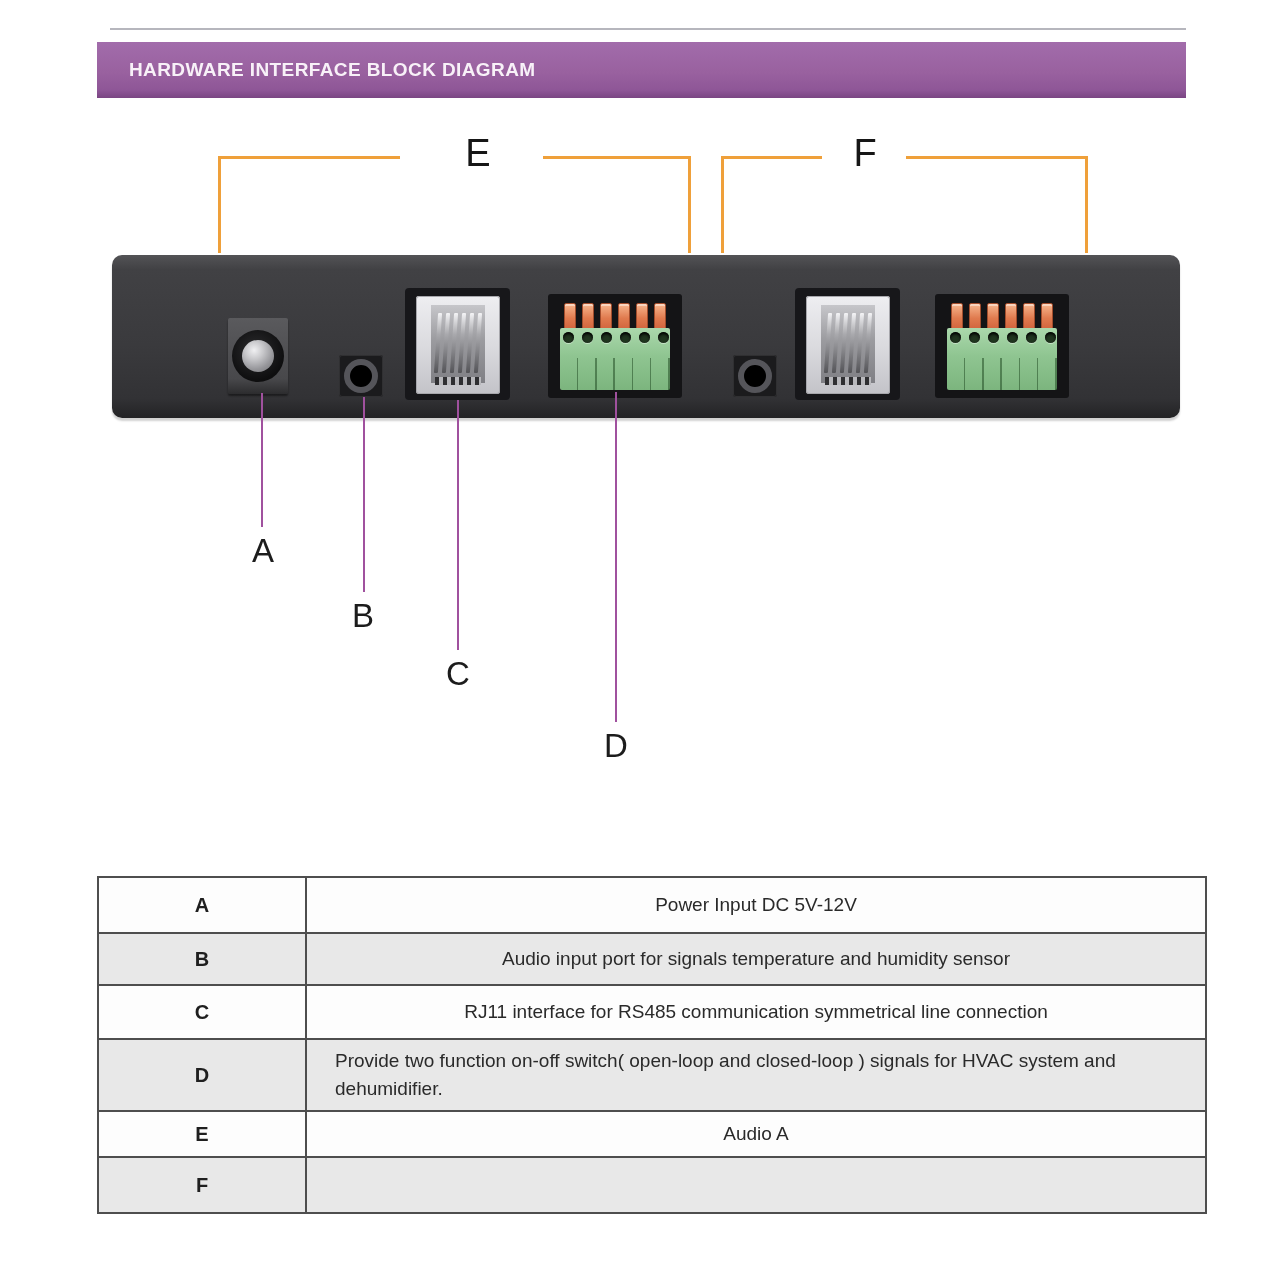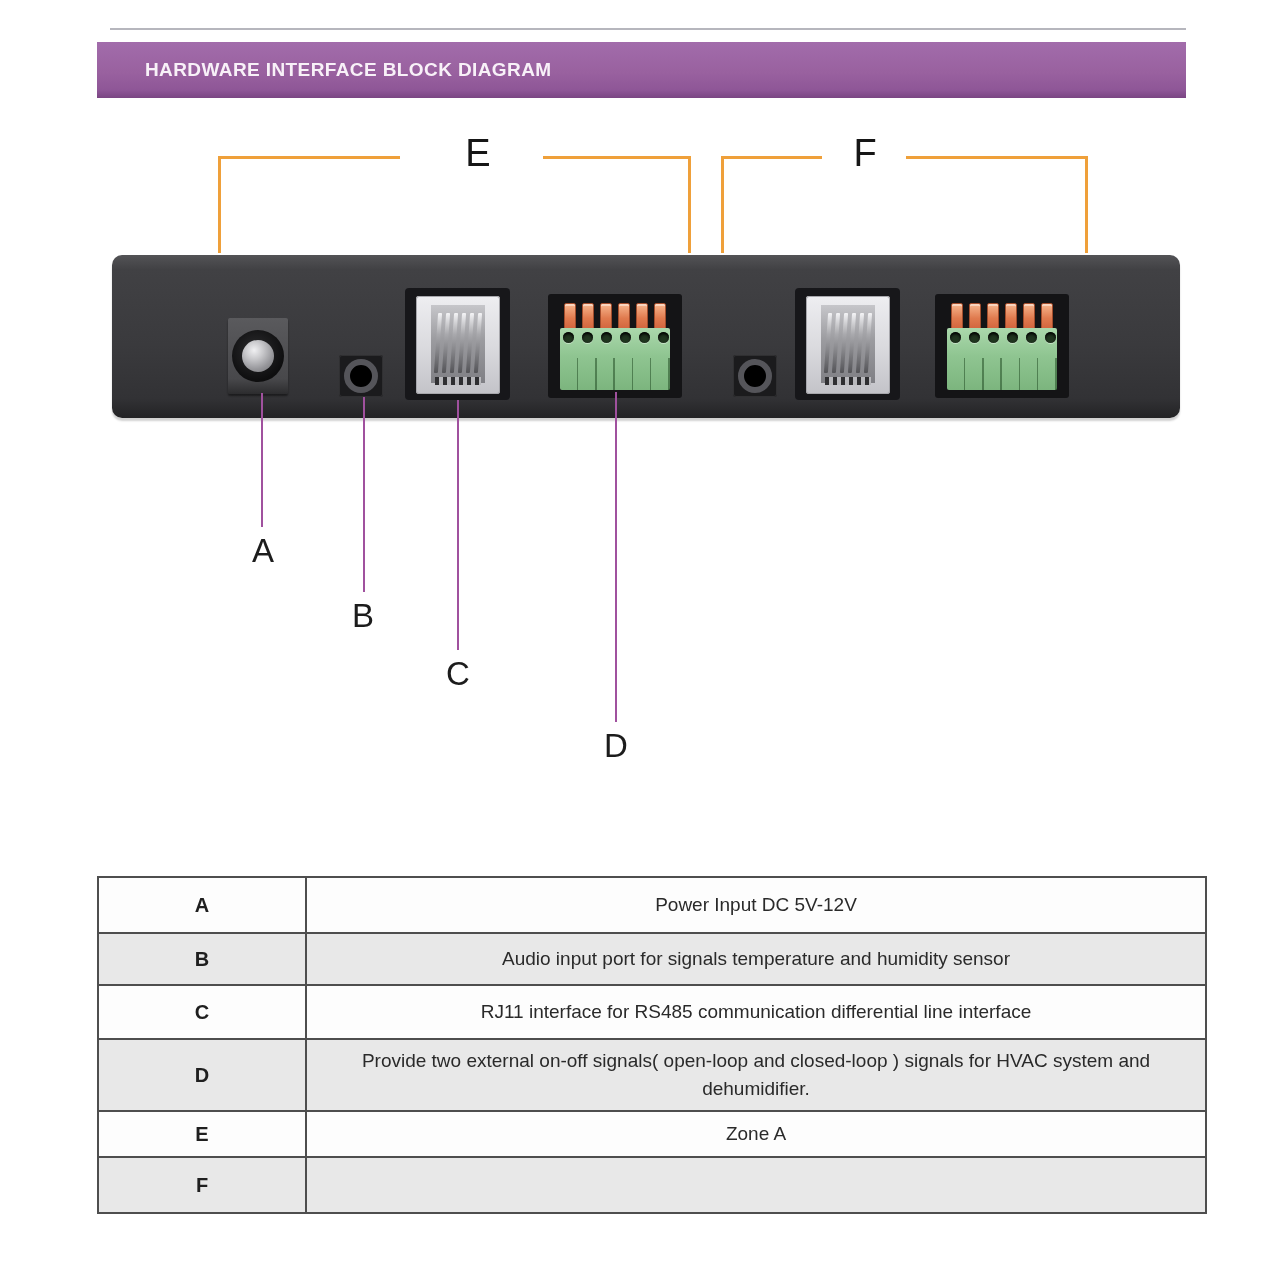--- a/index.html
+++ b/index.html
@@ -10,21 +10,21 @@
   .abs{position:absolute;}
 
   
   .top-hairline{left:110px;top:28px;width:1076px;height:2px;background:#b6b6bd;}
   .banner{
     left:97px;top:42px;width:1089px;height:56px;
     background:linear-gradient(180deg,#a26cab 0%,#99619f 55%,#8e5697 86%,#7a4583 100%);
     display:flex;align-items:center;
   }
   .banner-title{
-    padding-left:48px;color:#f8f1f8;font-size:19px;font-weight:bold;letter-spacing:.4px;
+    padding-left:32px;color:#f8f1f8;font-size:19px;font-weight:bold;letter-spacing:.4px;
   }
 
   
   .o-line{background:#efa03a;}
   .zone-letter{
     color:#161616;font-size:38px;line-height:40px;width:46px;text-align:center;
   }
 
   
   .panel{
@@ -119,22 +119,22 @@
   }
   .t-row{display:flex;border-top:2px solid #4e4e4e;}
   .t-row:first-child{border-top:none;}
   .t-row.alt{background:#e8e8e8;}
   .t-key{
     width:206px;flex:0 0 206px;border-right:2px solid #4e4e4e;
     display:flex;align-items:center;justify-content:center;
     font-weight:bold;font-size:20px;color:#1f1f1f;
   }
   .t-desc{
-    flex:1;display:flex;align-items:center;justify-content:center;text-align:center;
-    font-size:19px;color:#2a2a2a;padding:4px 12px;line-height:1.5;
+    flex:1;display:flex;align-items:center;justify-content:center;
+    font-size:19px;color:#2a2a2a;padding:4px 28px;line-height:1.5;
   }
   .h54{height:54px;} .h50{height:50px;} .h52{height:52px;}
   .h70{min-height:70px;} .h44{height:44px;} .h54b{height:54px;}
 </style>
 </head>
 <body>
 
 <div class="abs top-hairline"></div>
 
 <div class="abs banner">
@@ -260,26 +260,26 @@
   <div class="t-row h54">
     <div class="t-key">A</div>
     <div class="t-desc">Power Input DC 5V-12V</div>
   </div>
   <div class="t-row alt h50">
     <div class="t-key">B</div>
     <div class="t-desc">Audio input port for signals temperature and humidity sensor</div>
   </div>
   <div class="t-row h52">
     <div class="t-key">C</div>
-    <div class="t-desc">RJ11 interface for RS485 communication differential line interface</div>
+    <div class="t-desc">RJ11 interface for RS485 communication symmetrical line connection</div>
   </div>
   <div class="t-row alt h70">
     <div class="t-key">D</div>
-    <div class="t-desc">Provide two external on-off signals( open-loop and closed-loop ) signals for HVAC system and dehumidifier.</div>
+    <div class="t-desc">Provide two function on-off switch( open-loop and closed-loop ) signals for HVAC system and dehumidifier.</div>
   </div>
   <div class="t-row h44">
     <div class="t-key">E</div>
-    <div class="t-desc">Zone A</div>
+    <div class="t-desc">Audio A</div>
   </div>
   <div class="t-row alt h54b">
     <div class="t-key">F</div>
   </div>
 </div>
 
 </body></html>

